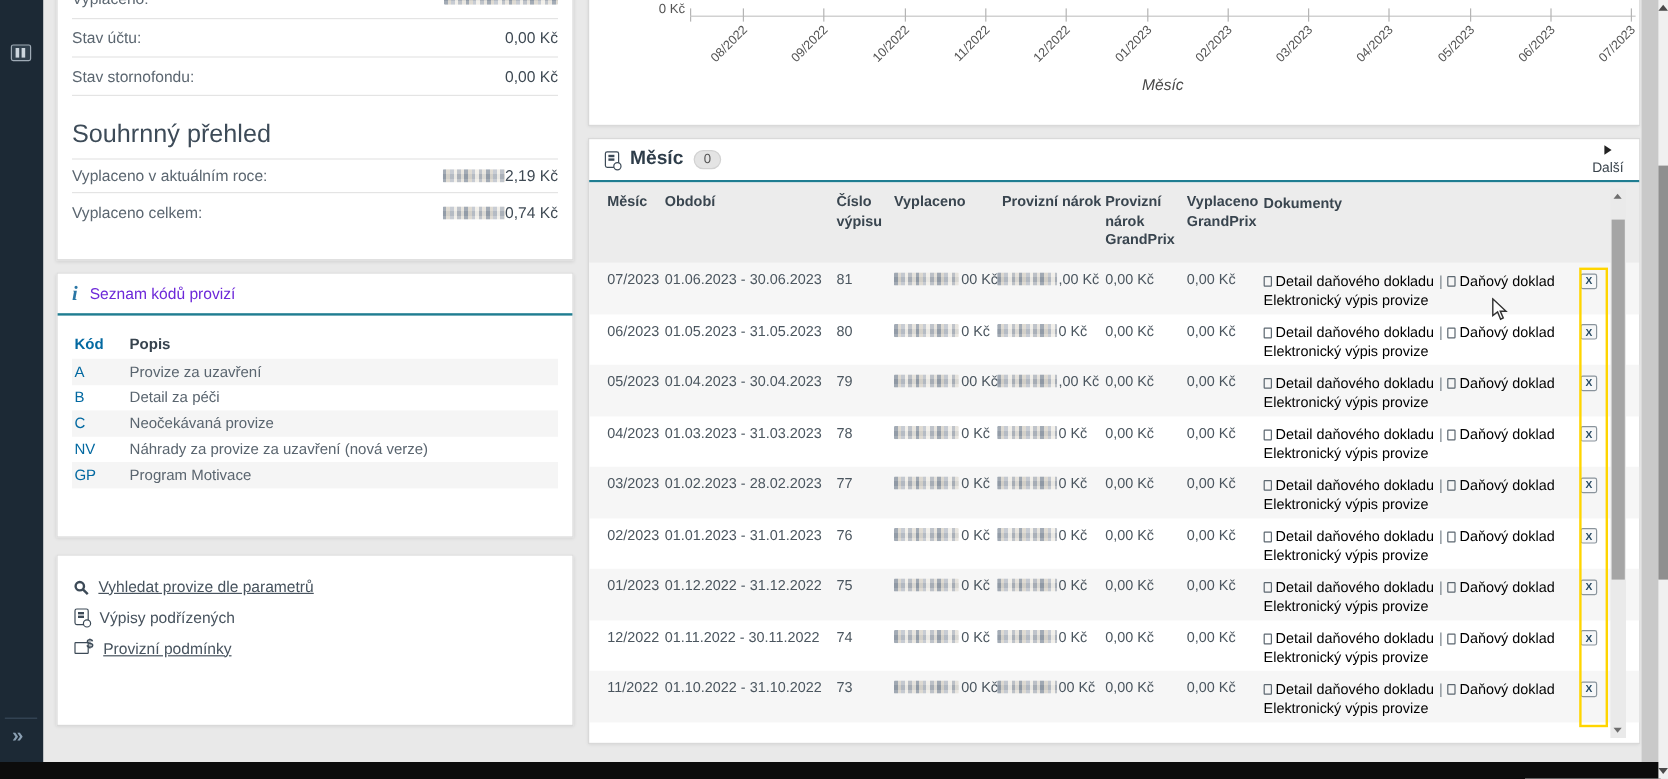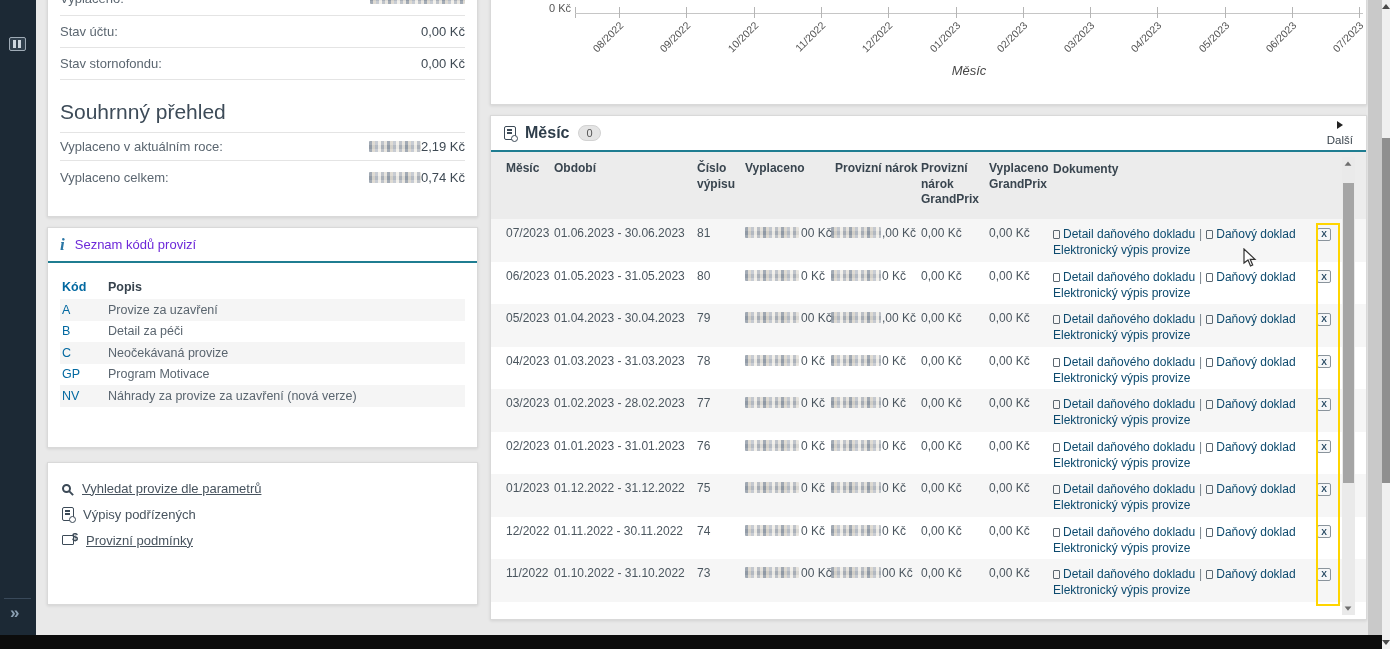--- a/index.html
+++ b/index.html
@@ -110,21 +110,21 @@
   .cc { width:48px; }
   .cpn { width:86px; white-space:nowrap; }
   .cvy { width:90px; white-space:nowrap; }
   .cg1 { width:68px; }
   .cg2 { width:64px; }
   .cdk { width:256px; line-height:16px; }
   .cx { width:30px; text-align:center; padding:0; }
   .vheadrow .cm { margin-left:15px; }
 
   .dico { width:7px; height:9px; border:1px solid #5c6770; border-radius:1px; display:inline-block; margin-right:3px; position:relative; top:1px; }
-  .dlink { color:#0c4a6e; cursor:pointer;text-align:center; }
+  .dlink { color:#000000; cursor:pointer;text-align:center; }
   .sep { color:#7a848c; margin:0 4px; }
   .xic { width:14px; height:13px; border:1px solid #8a949c; background:#f6f7f8; color:#274a63; font-size:8.5px; font-weight:bold; display:inline-flex; align-items:center; justify-content:center; border-radius:2px; cursor:pointer; }
 
   .ylw-box { position:absolute; left:825px; top:107px; width:24px; height:383px; border:2px solid #ffd500; pointer-events:none; z-index:10; }
 
   .tscroll { position:absolute; right:11px; top:41px; width:13px; height:458px; background:#eaeaea; z-index:5; }
   .ts-thumb { position:absolute; left:1px; top:26px; width:11px; height:300px; background:#a5a5a5; cursor:pointer; }
   .ts-up { position:absolute; left:2px; top:4px; transform:scale(.85); cursor:pointer; }
   .ts-down { position:absolute; left:2px; bottom:4px; transform:scale(.85); cursor:pointer; }
   .tri-up.gray { border-bottom-color:#6e6e6e; }
@@ -196,27 +196,27 @@
           <span class="kc1">B</span>
           <span class="kc2">Detail za péči</span>
         </div>
 
         <div class="krow">
           <span class="kc1">C</span>
           <span class="kc2">Neočekávaná provize</span>
         </div>
 
         <div class="krow">
+          <span class="kc1">NV</span>
+          <span class="kc2">Náhrady za provize za uzavření (nová verze)</span>
+        </div>
+
+        <div class="krow">
           <span class="kc1">GP</span>
           <span class="kc2">Program Motivace</span>
-        </div>
-
-        <div class="krow">
-          <span class="kc1">NV</span>
-          <span class="kc2">Náhrady za provize za uzavření (nová verze)</span>
         </div>
       </div>
   </div>
 </div>
 
 <div class="card" id="card-reports">
   <div class="rlinks">
 
       <div class="rlink">
         <span class="search-icon"></span>

